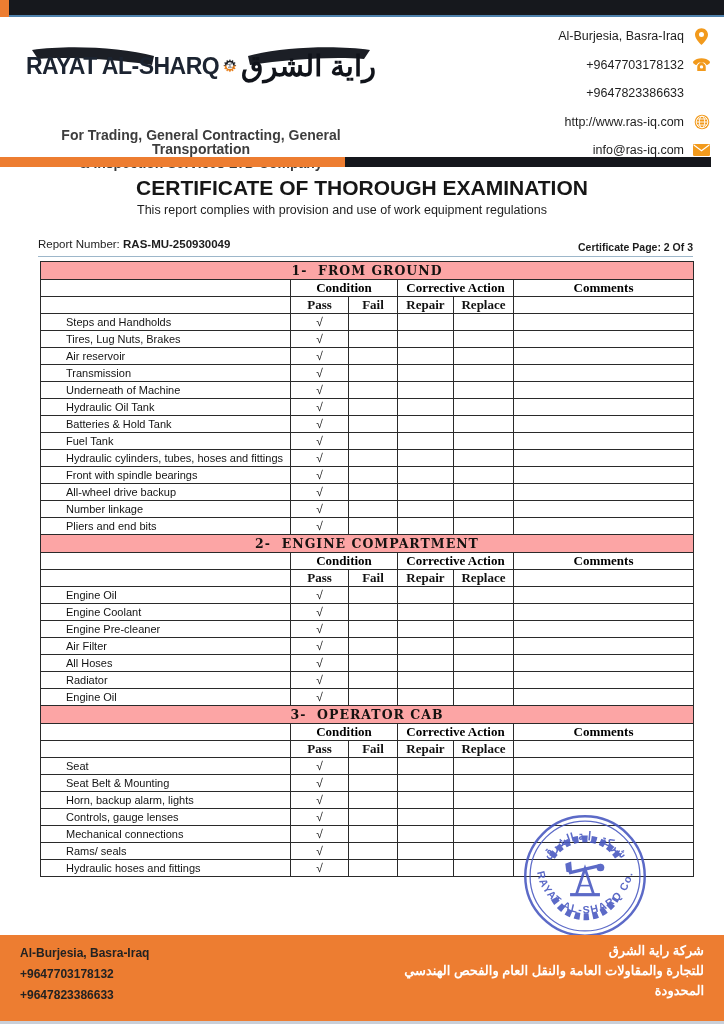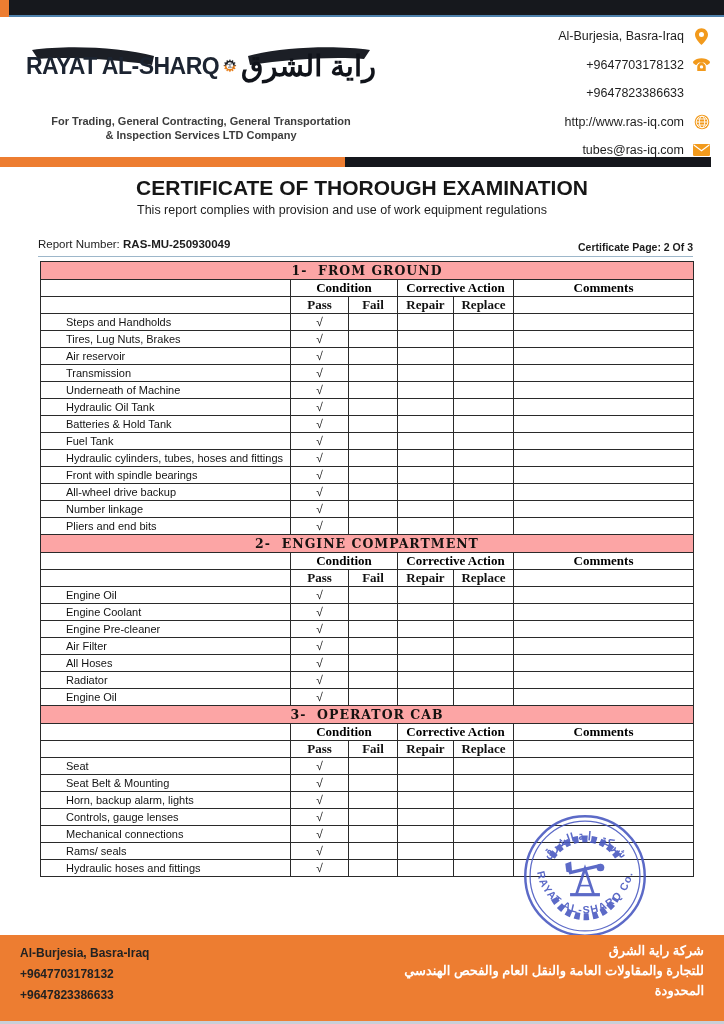--- a/index.html
+++ b/index.html
@@ -10,21 +10,21 @@
   
   .topbar { position:absolute; left:0; top:0; width:724px; height:17px; background:#16181d; border-bottom:2px solid #4e81ac; }
   .topbar-orange { position:absolute; left:0; top:0; width:9px; height:17px; background:#ED7D31; }
 
   
   .logo-block { position:absolute; left:26px; top:20px; width:350px; height:132px; }
   .wings { position:absolute; left:0; top:20px; width:350px; height:30px; }
   .logo-row { position:relative; display:flex; align-items:center; justify-content:center; gap:4px; height:92px; }
   .company-en { font-size:23px; font-weight:bold; letter-spacing:-0.5px; color:#1c2431; white-space:nowrap; }
   .company-ar { font-size:29px; font-weight:bold; color:#10131a; white-space:nowrap; direction:rtl; }
-  .tagline { text-align:center; font-size:11px; font-weight:bold; color:#3d3d3d; line-height:14px; margin-top:2px; }
+  .tagline { text-align:center; font-size:14px; font-weight:bold; color:#3d3d3d; line-height:14px; margin-top:16px; }
 
   
   .contacts { position:absolute; right:14px; top:22px; width:240px; }
   .contact-row { display:flex; align-items:center; justify-content:flex-end; gap:9px; height:28.5px; }
   .contact-text { font-size:12.5px; color:#1e1e1e; }
   .contact-icon { width:17px; height:17px; display:flex; align-items:center; justify-content:center; }
 
   
   .divider-orange { position:absolute; left:0; top:157px; width:345px; height:10px; background:#ED7D31; }
   .divider-black { position:absolute; left:345px; top:157px; width:366px; height:10px; background:#15171c; }
@@ -152,21 +152,21 @@
             <circle cx="8" cy="8" r="7.3" fill="#F29A1C"></circle>
             <g stroke="#ffffff" stroke-width="0.9" fill="none">
               <circle cx="8" cy="8" r="5.8"></circle>
               <ellipse cx="8" cy="8" rx="2.7" ry="5.8"></ellipse>
               <path d="M2.2 8 h11.6 M3 5 h10 M3 11 h10"></path>
             </g>
           </svg>
       </span>
     </div>
     <div class="contact-row">
-      <span class="contact-text">tubes@ras-iq.com</span>
+      <span class="contact-text">info@ras-iq.com</span>
       <span class="contact-icon">
         <svg width="17" height="12" viewBox="0 0 17 12">
             <rect x="0" y="0" width="17" height="12" rx="1.2" fill="#F29A1C"></rect>
             <path d="M0.8 1 L8.5 6.8 L16.2 1" stroke="#ffffff" stroke-width="1.1" fill="none"></path>
           </svg>
       </span>
     </div>
   </div>
 
   <div class="divider-orange"></div>

